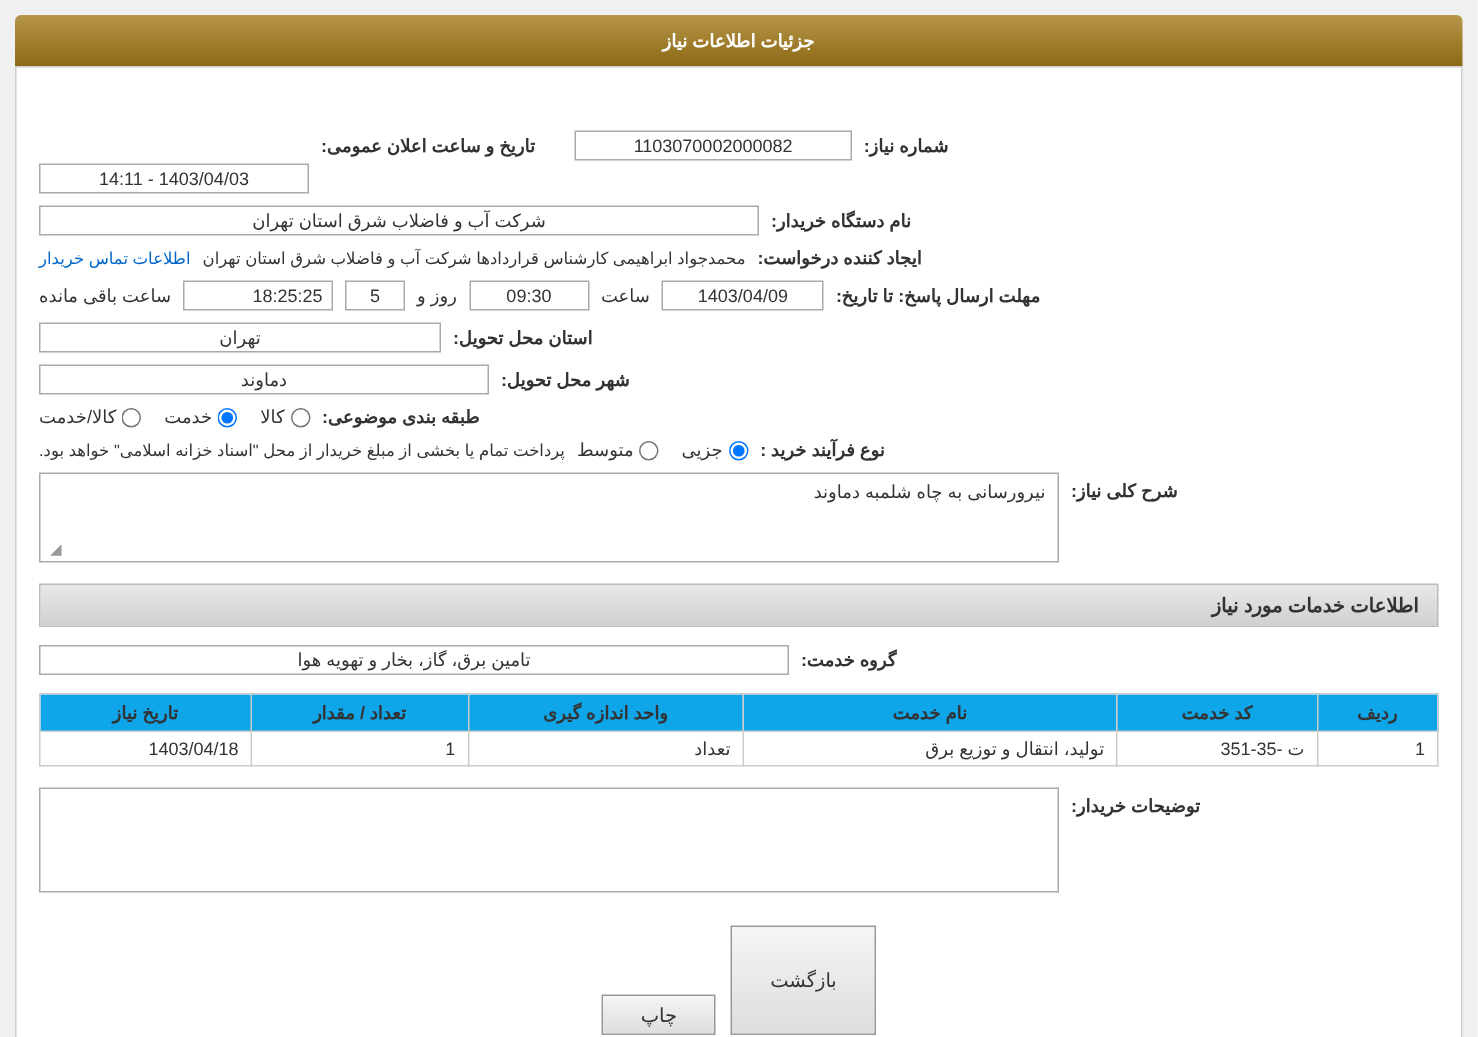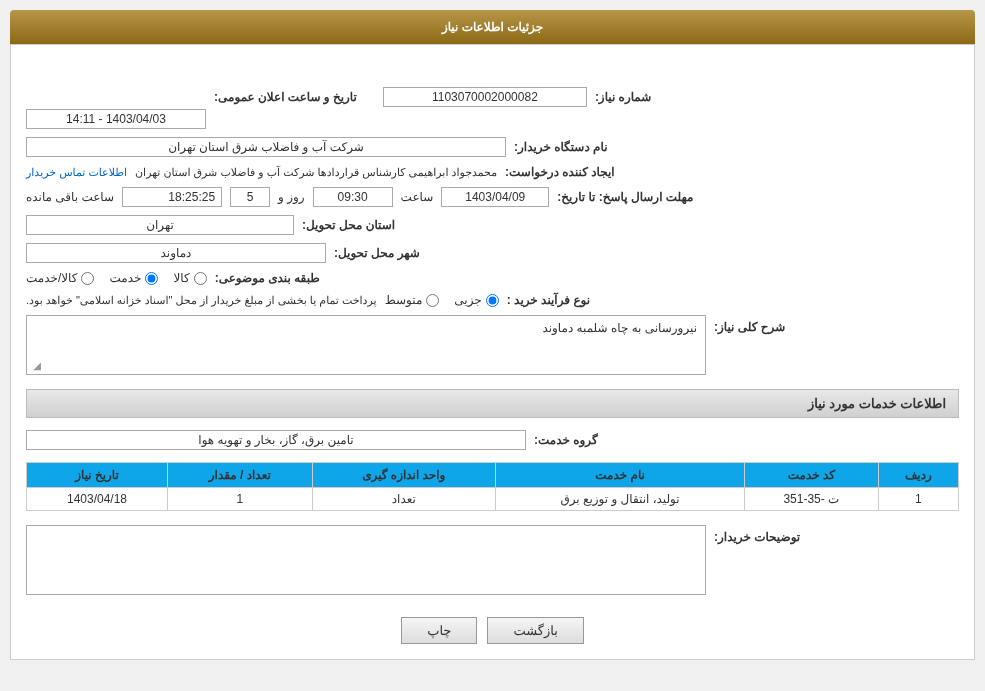--- a/index.html
+++ b/index.html
@@ -62,21 +62,21 @@
     .services-table th {
       background: #0ea5e9;
       border: 1px solid #ccc;
       padding: 5px 8px;
       text-align: center;
       font-weight: bold;
     }
     .services-table td {
       border: 1px solid #ccc;
       padding: 4px 8px;
-      text-align: center;
+      text-align: right;
     }
     .services-table tr:nth-child(even) td {
       background: #f9f9f9;
     }
     .textarea-box {
       width: 100%;
       min-height: 70px;
       border: 1px solid #aaa;
       background: white;
       padding: 5px;
@@ -92,20 +92,21 @@
     .btn {
       padding: 5px 25px;
       font-size: 13px;
       border: 1px solid #999;
       cursor: pointer;
       font-family: Tahoma, Arial, sans-serif;
     }
     .btn-print {
       background: linear-gradient(to bottom, #f5f5f5, #ddd);
       color: #333;
+      margin-top: 46px;
     }
     .btn-back {
       background: linear-gradient(to bottom, #f5f5f5, #ddd);
       color: #333;
     }
     .description-box {
       border: 1px solid #aaa;
       background: white;
       min-height: 60px;
       padding: 5px 8px;
@@ -149,21 +150,21 @@
 
 <div class="page-container">
   <div class="header-bar">
     <span>جزئیات اطلاعات نیاز</span>
   </div>
 
   <div class="main-content">
 
     <div class="row-flex">
       <span class="field-label">شماره نیاز:</span>
-      <span class="bordered-input" style="width:204px;">1103070002000082</span>
+      <span class="bordered-input" style="width:185px;">1103070002000082</span>
       &nbsp;&nbsp;&nbsp;
       <span class="field-label">تاریخ و ساعت اعلان عمومی:</span>
       <span class="bordered-input" style="width:180px;margin-top:45px;">1403/04/03 - 14:11</span>
     </div>
 
     <div class="row-flex">
       <span class="field-label">نام دستگاه خریدار:</span>
       <span class="bordered-input" style="width:480px;">شرکت آب و فاضلاب شرق استان تهران</span>
     </div>
 

